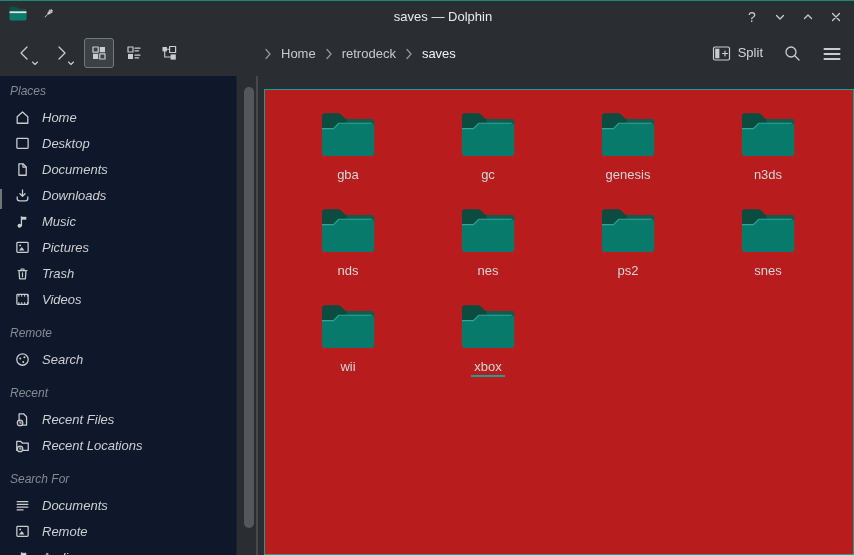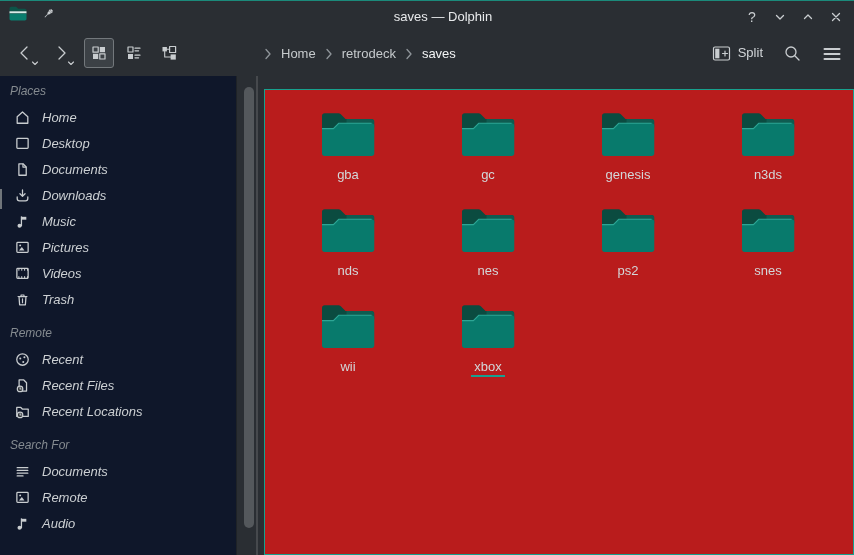--- a/index.html
+++ b/index.html
@@ -233,45 +233,46 @@
   <div class="side-item">
     <svg class="side-icon" viewBox="0 0 16 16">
         <rect x="2.7" y="3.2" width="10.6" height="9.4" rx="0.8" class="stroke-ic" style="stroke-width:1.2"></rect>
         <path d="M4.6 10.9l2.8-3.3 2.4 3.3z" class="fill-ic"></path>
         <circle cx="5.8" cy="6" r="0.9" class="fill-ic"></circle>
       </svg>
     <span>Pictures</span>
   </div>
   <div class="side-item">
     <svg class="side-icon" viewBox="0 0 16 16">
+        <path d="M4.7 5.2h6.6l-.6 7.8H5.3z" class="stroke-ic" style="stroke-width:1.2"></path>
+        <path d="M3.8 5.2h8.4M6.6 5V3.8h2.8V5M8 7.4v3.6" class="stroke-ic" style="stroke-width:1.1"></path>
+      </svg>
+    <span>Trash</span>
+  </div>
+  <div class="side-item">
+    <svg class="side-icon" viewBox="0 0 16 16">
         <rect x="2.7" y="3.2" width="10.6" height="9.4" rx="0.8" class="stroke-ic" style="stroke-width:1.2"></rect>
         <path d="M4.6 3.4v1.6M7.3 3.4v1.6M10 3.4v1.6M12.7 3.4v1.6M4.6 10.9v1.6M7.3 10.9v1.6M10 10.9v1.6M12.7 10.9v1.6" class="stroke-ic" style="stroke-width:1"></path>
       </svg>
     <span>Videos</span>
-  </div>
-  <div class="side-item">
-    <svg class="side-icon" viewBox="0 0 16 16">
-        <path d="M4.7 5.2h6.6l-.6 7.8H5.3z" class="stroke-ic" style="stroke-width:1.2"></path>
-        <path d="M3.8 5.2h8.4M6.6 5V3.8h2.8V5M8 7.4v3.6" class="stroke-ic" style="stroke-width:1.1"></path>
-      </svg>
-    <span>Trash</span>
   </div>
 
   <div class="side-header">Remote</div>
 
   <div class="side-item">
     <svg class="side-icon" viewBox="0 0 16 16">
         <circle cx="8" cy="8" r="5.4" class="stroke-ic" style="stroke-width:1.2"></circle>
         <circle cx="5.9" cy="7.1" r="0.95" class="fill-ic"></circle>
         <circle cx="9.8" cy="5.9" r="0.95" class="fill-ic"></circle>
         <circle cx="8.7" cy="10.3" r="0.95" class="fill-ic"></circle>
       </svg>
-    <span>Recent</span>
-  </div>
-
+    <span>Search</span>
+  </div>
+
+  <div class="side-header">Recent</div>
 
   <div class="side-item">
     <svg class="side-icon" viewBox="0 0 16 16">
         <path d="M4.8 2.8h4.4l2.6 2.6v7.8H4.8z" class="stroke-ic" style="stroke-width:1.2"></path>
         <circle cx="5.7" cy="11.2" r="2.6" style="fill:#2a2e33;stroke:#c9cdd0;stroke-width:1.1"></circle>
         <path d="M5.7 9.9v1.4h1.1" class="stroke-ic" style="stroke-width:1"></path>
       </svg>
     <span>Recent Files</span>
   </div>
   <div class="side-item">

